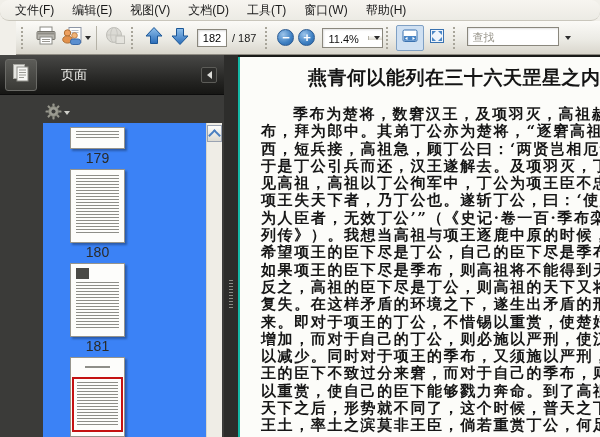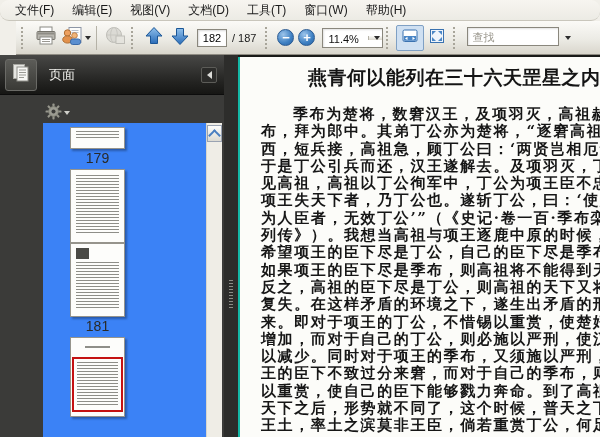--- a/index.html
+++ b/index.html
@@ -79,21 +79,21 @@
   .sidebar-header{
     position:absolute;left:0;top:0;width:224px;height:40px;
     background:linear-gradient(#484846,#232321 70%,#161614);
     border-bottom:1px solid #0c0c0c;display:flex;align-items:center;box-sizing:border-box;
   }
   .pages-tab{
     width:32px;height:32px;margin-left:5px;border:1px solid #6a6a66;border-radius:3px;
     background:linear-gradient(#5c5c58,#3a3a36);display:flex;align-items:center;justify-content:center;
     padding:0;cursor:pointer;
   }
-  .panel-title{color:#f2f2ee;font-size:13px;margin-left:12px;flex:1;}
+  .panel-title{color:#f2f2ee;font-size:13px;margin-left:24px;flex:1;}
   .collapse-btn{
     width:16px;height:16px;margin-right:7px;border:1px solid #5c5c58;border-radius:2px;
     background:#2c2c2a;display:flex;align-items:center;justify-content:center;padding:0;cursor:pointer;
   }
   .tri-left{width:0;height:0;border-top:4px solid transparent;border-bottom:4px solid transparent;border-right:5px solid #dcdcd8;}
   .panel-toolbar{position:absolute;left:43px;top:46px;display:flex;align-items:center;}
   .gear-btn{border:none;background:transparent;display:flex;align-items:center;padding:2px;cursor:pointer;}
   .gear-btn .dd-tri{border-top-color:#cfcfc9;}
   .viewport{
     position:absolute;left:43px;top:68px;right:2px;bottom:0;
@@ -347,20 +347,21 @@
             <div class="thumb-page clip">
               <div class="thumb-lines"></div>
             </div>
             <div class="thumb-num">179</div>
           </div>
 
           <div class="thumb-item">
             <div class="thumb-page">
               <div class="thumb-lines"></div>
             </div>
+            <div class="thumb-num">180</div>
           </div>
 
           <div class="thumb-item">
             <div class="thumb-page">
               <div class="thumb-img-blob"></div>
               <div class="thumb-lines below-img"></div>
             </div>
             <div class="thumb-num">181</div>
           </div>
 

